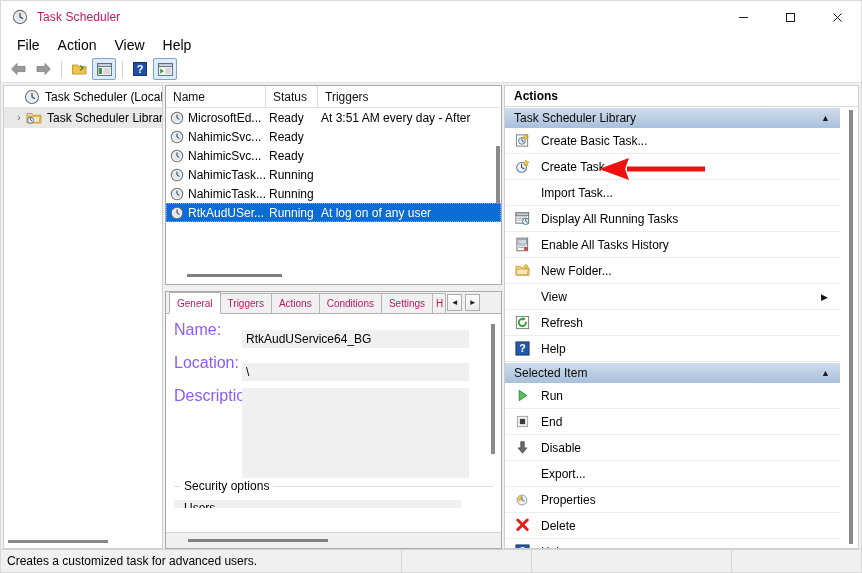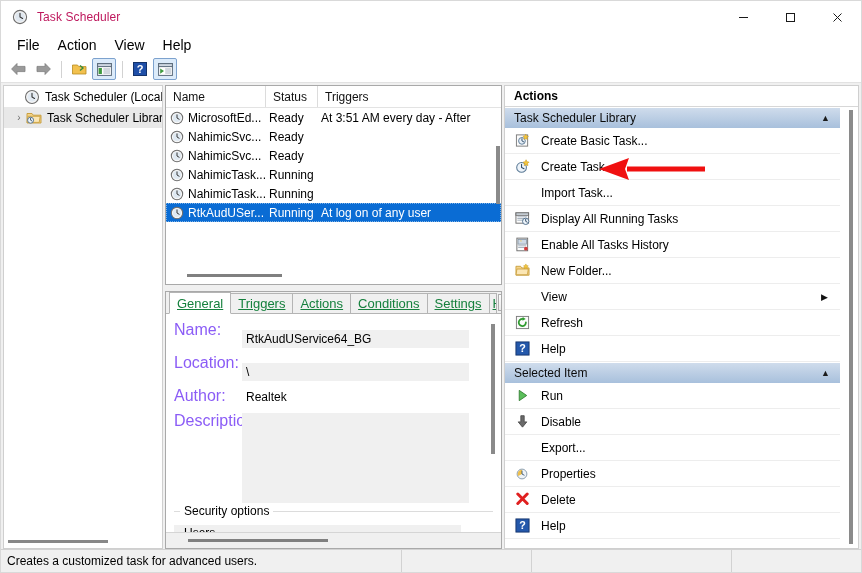--- a/index.html
+++ b/index.html
@@ -246,28 +246,27 @@
     flex: 0 0 auto;
     padding-left: 3px;
     background: #f0f0f0;
     border-bottom: 1px solid #b4b4b4;
     box-sizing: border-box;
   }
   .tab {
     height: 20px;
     padding: 0 7px;
     display: flex; align-items: center;
-    font-size: 13px;
+    font-size: 10px;
     background: #f0f0f0;
     border: 1px solid #b4b4b4;
     border-bottom: none;
     margin-right: -1px;
     box-sizing: border-box;
-    color: #15803d;
-    text-decoration: underline;
+    color: #be185d;
   }
   .tab.active {
     background: #ffffff;
     height: 22px;
     border-bottom: 1px solid #ffffff;
     margin-bottom: -1px;
     position: relative; z-index: 2;
   }
   .tab.clipped { overflow: hidden; max-width: 14px; padding: 0 3px; }
   .tab-nav {
@@ -709,24 +708,20 @@
         <div class="detail-body">
           <div class="field-row">
             <div class="field-label">Name:</div>
             <div class="field-val ro-box">RtkAudUService64_BG</div>
           </div>
           <div class="field-row">
             <div class="field-label">Location:</div>
             <div class="field-val ro-box">\</div>
           </div>
           <div class="field-row">
-            <div class="field-label">Author:</div>
-            <div class="field-val plain">Realtek</div>
-          </div>
-          <div class="field-row">
             <div class="field-label">Description:</div>
             <div class="desc-box"></div>
           </div>
 
           <div class="group">
             <div class="group-title">Security options</div>
             <div class="group-line cut">Users</div>
           </div>
 
           <div class="detail-vscroll"></div>
@@ -850,20 +845,29 @@
 
         <div class="act-item">
           <span class="ico">
             <svg width="15" height="15" viewBox="0 0 16 16">
               <path d="M4.5 2.5 L12.5 8 L4.5 13.5 Z" fill="#5bbf5b" stroke="#2f7a2f" stroke-width="0.9" stroke-linejoin="round"></path>
             </svg>
           </span>
           <span class="lbl">Run</span>
         </div>
 
+        <div class="act-item">
+          <span class="ico">
+            <svg width="15" height="15" viewBox="0 0 16 16">
+              <rect x="2.5" y="2.5" width="11" height="11" fill="#f0f0f0" stroke="#9a9a9a" stroke-width="0.9"></rect>
+              <rect x="5.2" y="5.2" width="5.6" height="5.6" fill="#3a3a3a"></rect>
+            </svg>
+          </span>
+          <span class="lbl">End</span>
+        </div>
 
         <div class="act-item">
           <span class="ico">
             <svg width="15" height="15" viewBox="0 0 16 16">
               <path d="M6.2 1.8 L9.8 1.8 L9.8 8.4 L12.6 8.4 L8 14 L3.4 8.4 L6.2 8.4 Z" fill="#6a6a6a" stroke="#4a4a4a" stroke-width="0.9" stroke-linejoin="round"></path>
             </svg>
           </span>
           <span class="lbl">Disable</span>
         </div>
 

